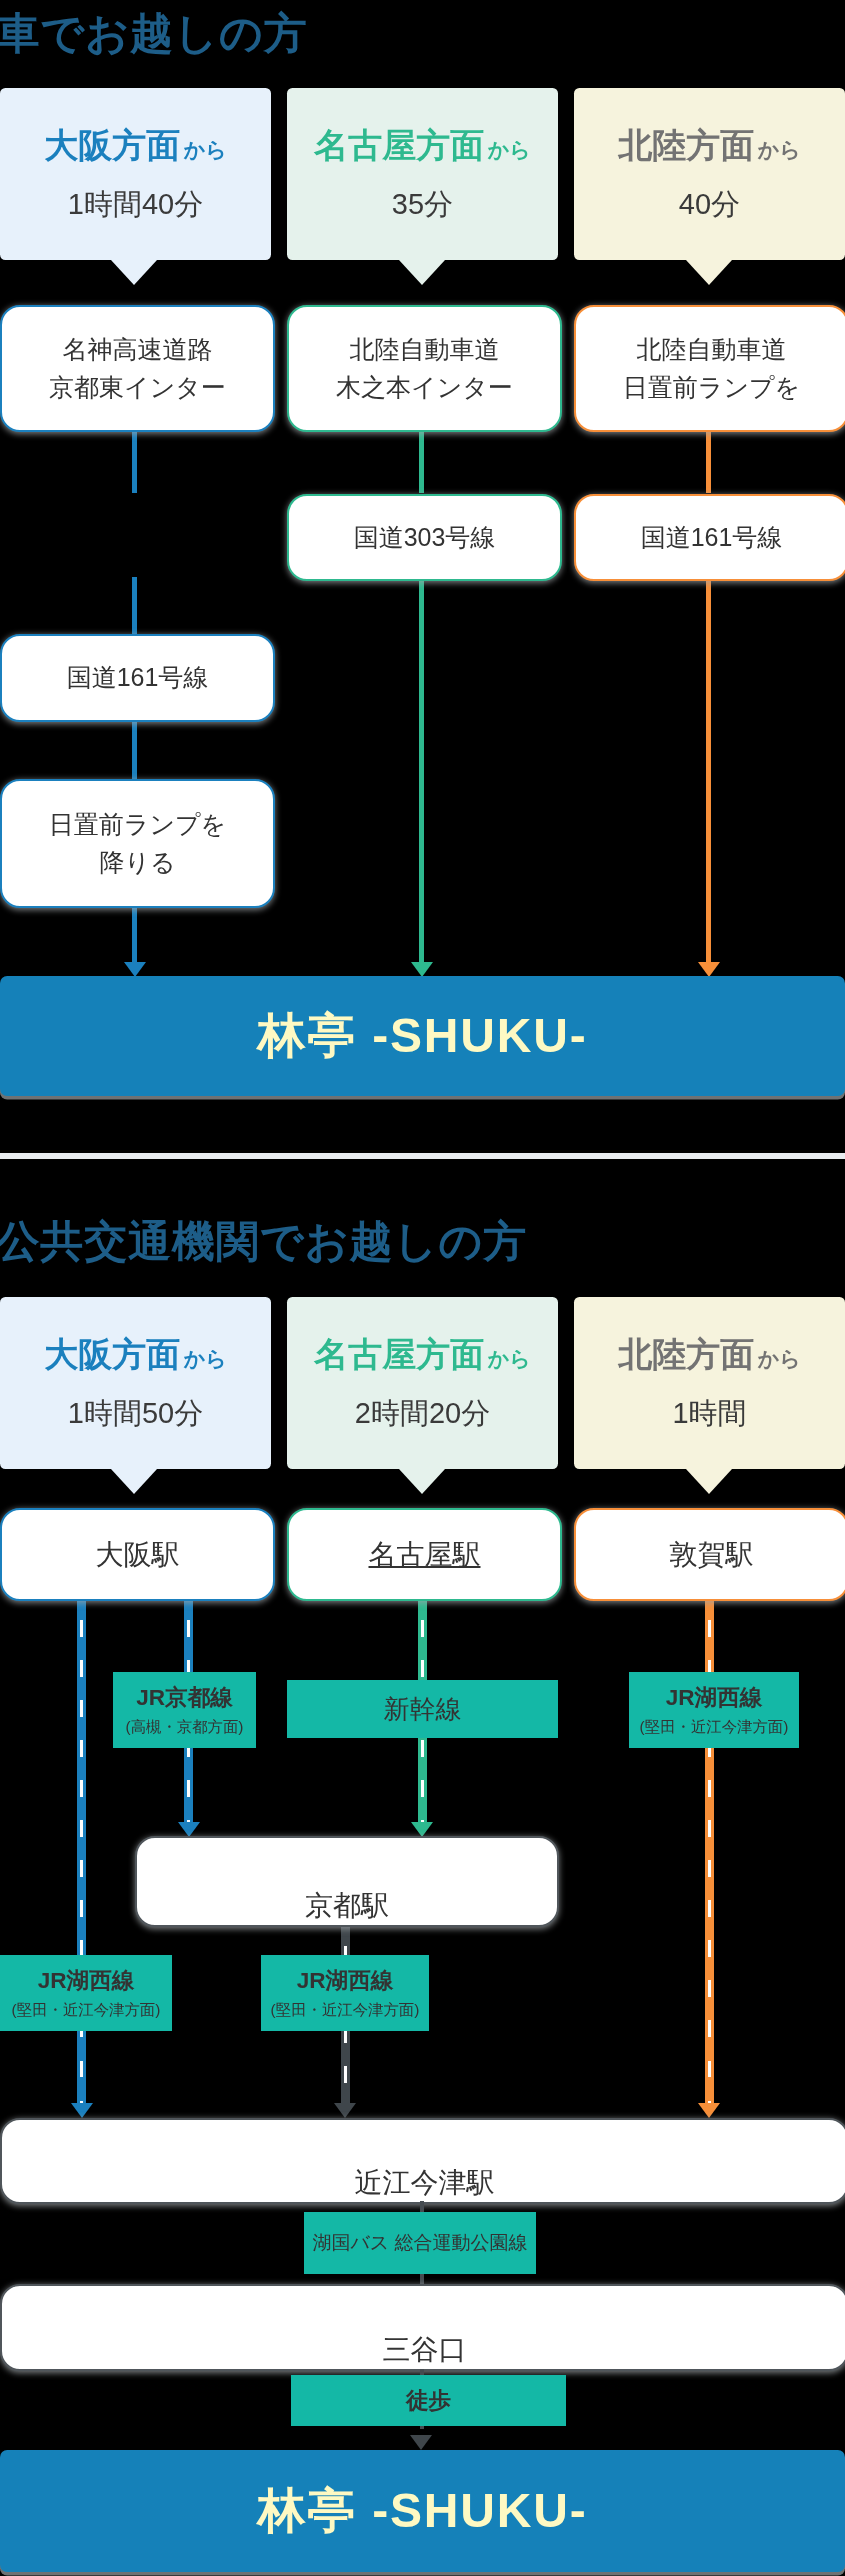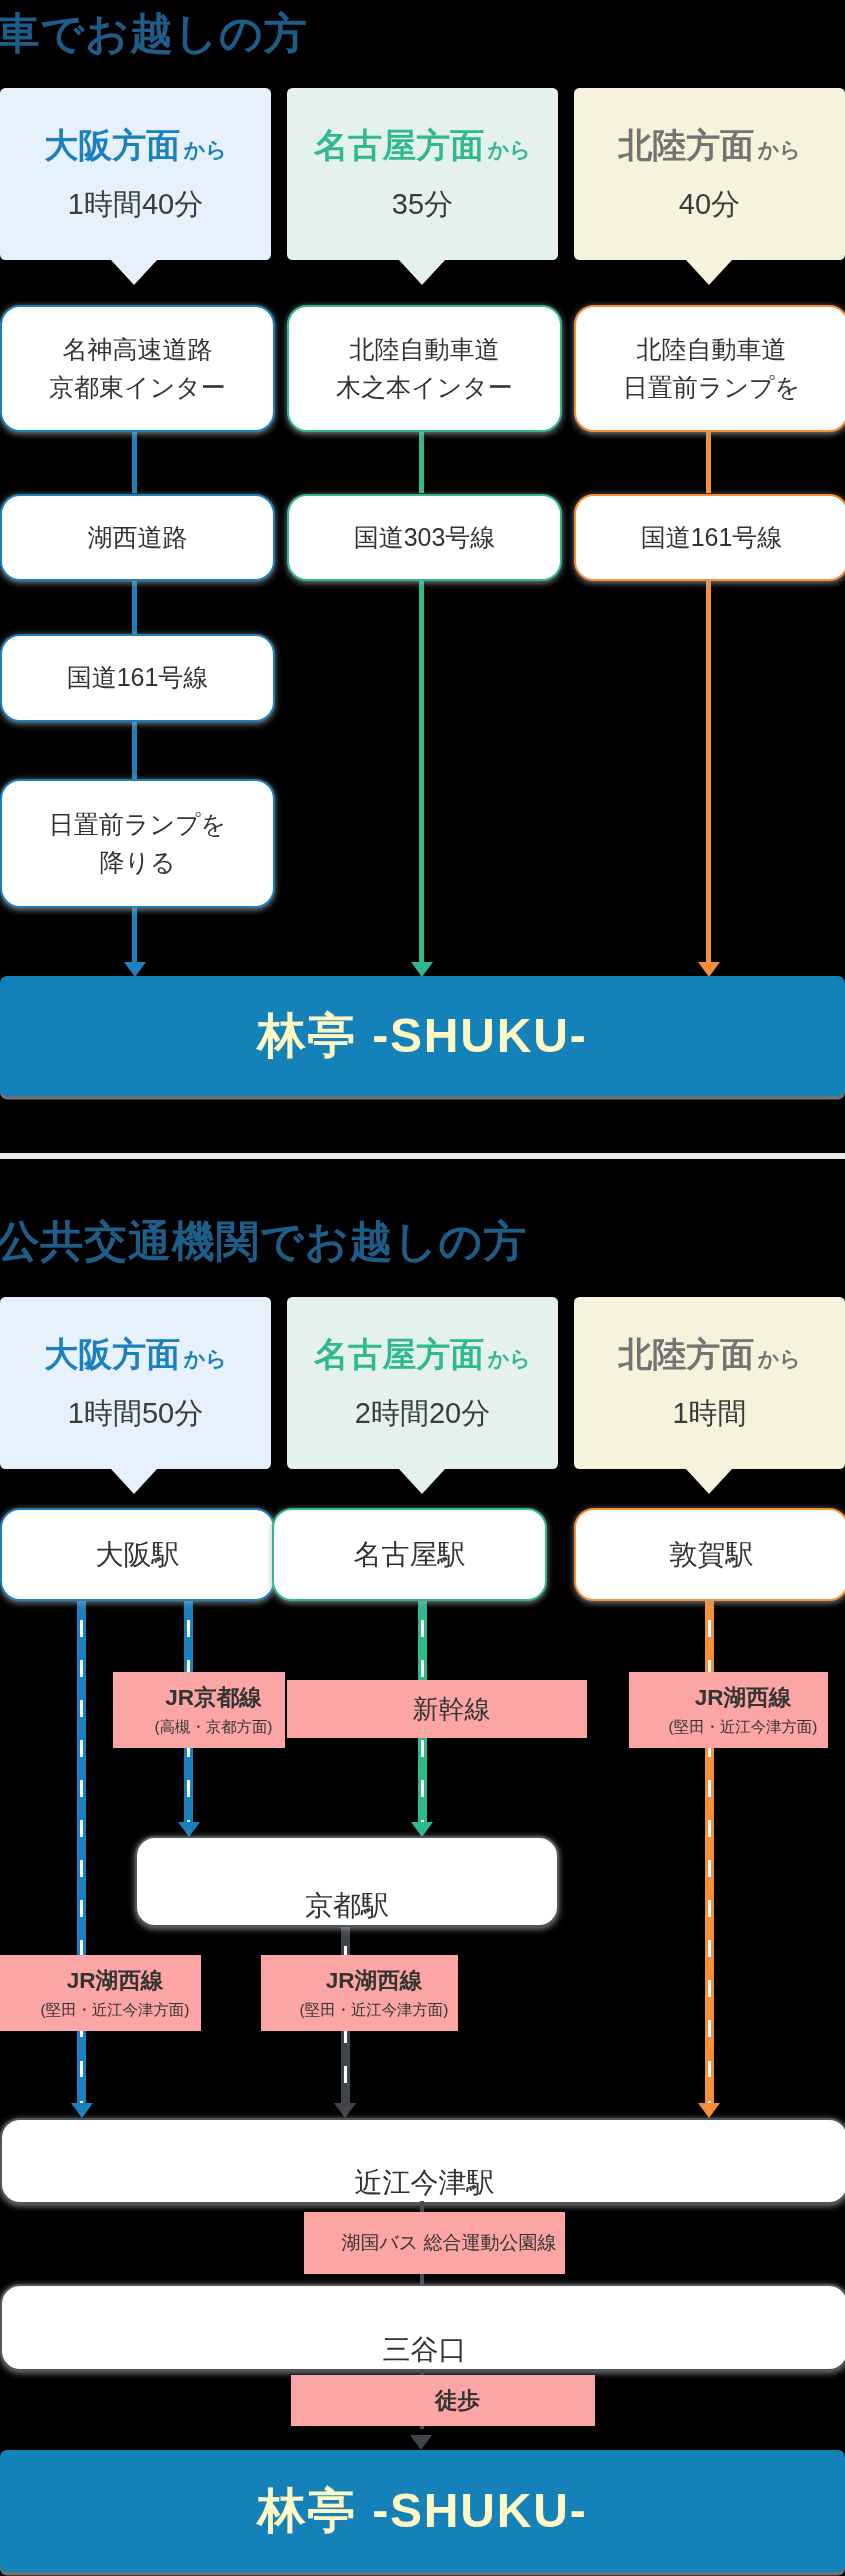--- a/index.html
+++ b/index.html
@@ -50,21 +50,21 @@
   .a-teal{border-top-color:#2eb98f;}
   .a-orange{border-top-color:#f78f39;}
   .a-dark{border-top-color:#3f464b;}
   .arrow-big{border-left-width:11.8px;border-right-width:11.8px;border-top-width:15.4px;}
   
   .bar{background:#1581b9;border-radius:7.2px;display:flex;align-items:center;justify-content:center;
        box-shadow:0 3.6px 0 rgba(122,126,129,.9);}
   .bar-text{color:#fef9c3;font-size:48px;font-weight:bold;letter-spacing:1.8px;white-space:nowrap;}
   .divider{background:#e9ecef;}
   
-  .label{background:#fca5a5;display:flex;flex-direction:column;align-items:center;justify-content:center;color:#333;text-align:center;padding-left:29px;}
+  .label{background:#14b8a6;display:flex;flex-direction:column;align-items:center;justify-content:center;color:#333;text-align:center;}
   .label .nm{font-size:22.6px;font-weight:600;white-space:nowrap;}
   .label .nm-lg{font-size:26px;font-weight:500;white-space:nowrap;}
   .label .nm-sm{font-size:19px;font-weight:500;white-space:nowrap;}
   .label .dir{font-size:15.4px;font-weight:500;margin-top:4.5px;white-space:nowrap;}
 </style>
 </head>
 <body>
 
 <div class="canvas">
 
@@ -109,23 +109,20 @@
   <div class="abs pipe pipe-orange" style="left:706px;top:577px;height:385px;"></div>
 
   <div class="abs arrow a-blue" style="left:124px;top:962px;"></div>
   <div class="abs arrow a-teal" style="left:411px;top:962px;"></div>
   <div class="abs arrow a-orange" style="left:698px;top:962px;"></div>
 
   <div class="abs box b-blue" style="left:0;top:305px;width:271px;height:123px;">
     <div class="step">名神高速道路</div>
     <div class="step">京都東インター</div>
   </div>
-  <div class="abs box b-blue" style="left:0;top:494px;width:271px;height:83px;">
-    <div class="step">湖西道路</div>
-  </div>
   <div class="abs box b-blue" style="left:0;top:634px;width:271px;height:84px;">
     <div class="step">国道161号線</div>
   </div>
   <div class="abs box b-blue" style="left:0;top:779px;width:271px;height:125px;">
     <div class="step">日置前ランプを</div>
     <div class="step">降りる</div>
   </div>
 
   <div class="abs box b-teal" style="left:287px;top:305px;width:271px;height:123px;">
     <div class="step">北陸自動車道</div>
@@ -186,21 +183,21 @@
 
   <div class="abs arrow a-blue" style="left:178px;top:1822px;"></div>
   <div class="abs arrow a-teal" style="left:411px;top:1822px;"></div>
   <div class="abs arrow a-blue" style="left:71px;top:2103px;"></div>
   <div class="abs arrow a-dark" style="left:334px;top:2103px;"></div>
   <div class="abs arrow a-orange" style="left:698px;top:2103px;"></div>
 
   <div class="abs box b-blue" style="left:0;top:1508px;width:271px;height:89px;">
     <div class="station-txt">大阪駅</div>
   </div>
-  <div class="abs box b-teal" style="left:272px;top:1508px;width:271px;height:89px;">
+  <div class="abs box b-teal" style="left:287px;top:1508px;width:271px;height:89px;text-decoration:underline;">
     <div class="station-txt">名古屋駅</div>
   </div>
   <div class="abs box b-orange" style="left:574px;top:1508px;width:271px;height:89px;">
     <div class="station-txt">敦賀駅</div>
   </div>
 
   <div class="abs label" style="left:113px;top:1672px;width:143px;height:76px;">
     <div class="nm">JR京都線</div>
     <div class="dir">(高槻・京都方面)</div>
   </div>

